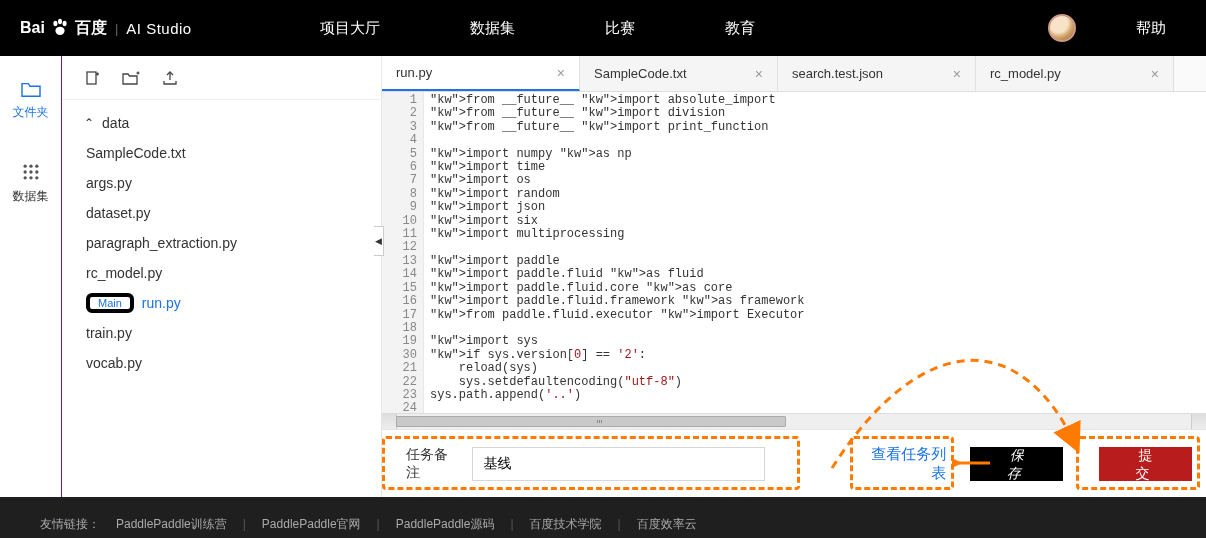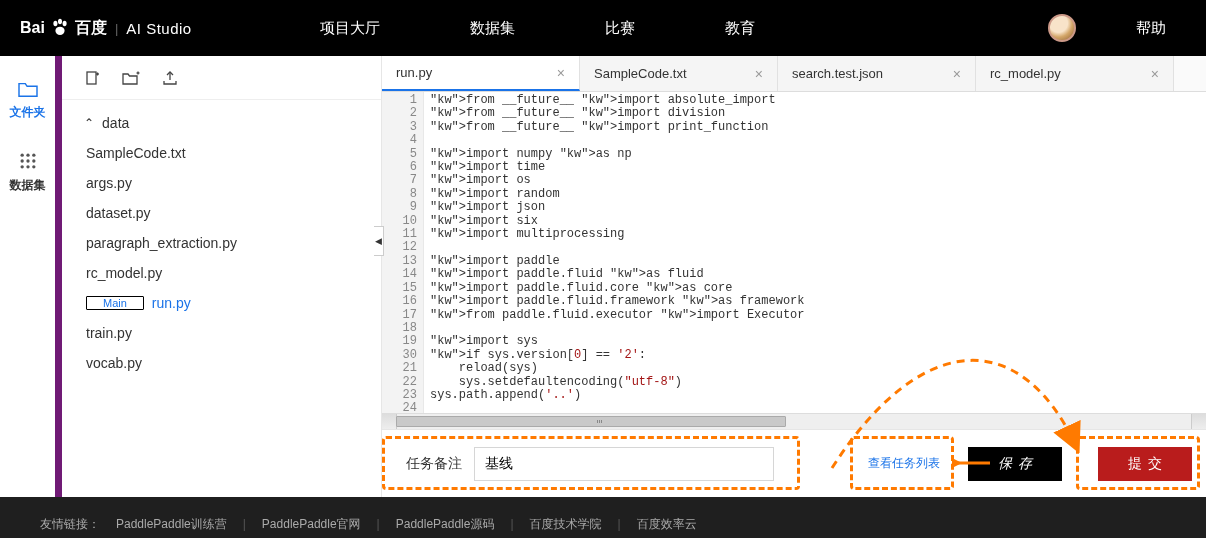--- a/index.html
+++ b/index.html
@@ -8,34 +8,34 @@
   .logo-area { display: flex; align-items: center; gap: 8px; width: 260px; }
   .baidu-logo { font-weight: bold; font-size: 16px; display:flex; align-items:center; gap:4px;text-align:center;}
   .paw { width:22px; height:22px; }
   .ai-studio { font-size: 15px; letter-spacing: .5px; }
   .nav-items { display: flex; gap: 90px; margin-left: 40px; font-size: 15px; }
   .nav-items span { cursor: pointer; }
   .top-right { margin-left: auto; display: flex; align-items: center; gap: 60px; }
   .avatar { width: 28px; height: 28px; border-radius: 50%; background: radial-gradient(circle at 35% 30%, #f8e3c9 40%, #d4a76a 60%, #8b5a2b 100%); border: 2px solid #c98; }
   .help { font-size: 15px; margin-right: 20px; cursor: pointer; }
   .main { display: flex; height: 441px; }
-  .left-rail { width: 62px; border-right: 7px solid #701a75; display: flex; flex-direction: column; align-items: center; padding-top: 24px; gap: 30px; font-weight: bold; }
+  .left-rail { width: 62px; border-right: 1px solid #701a75; display: flex; flex-direction: column; align-items: center; padding-top: 24px; gap: 41px; }
   .rail-item { display: flex; flex-direction: column; align-items: center; gap: 6px; cursor: pointer; font-size: 12px; }
   .rail-item.active { color: #1a73e8; }
   .rail-item.active svg { stroke: #1a73e8; }
   .rail-item svg { stroke: #555; }
   .file-panel { width: 320px; border-right: 1px solid #e6e6e6; display: flex; flex-direction: column; }
   .file-toolbar { height: 44px; display: flex; align-items: center; gap: 22px; padding-left: 22px; border-bottom: 1px solid #eee; }
   .file-toolbar svg { cursor: pointer; stroke: #444; }
   .file-tree { padding: 8px 0 8px 8px; overflow: auto; }
   .tree-row { height: 30px; display: flex; align-items: center; gap: 8px; padding-left: 14px; cursor: pointer; font-size: 14px; }
   .tree-row.folder { font-weight: 400; }
   .tree-row.file { padding-left: 16px; }
   .tree-row.active { color: #1a73e8; }
-  .main-badge { border: 1px solid #000000; color: #1a73e8; font-size: 11px; padding: 0 16px; border-radius: 1px; }
+  .main-badge { border: 4px solid #000000; color: #1a73e8; font-size: 11px; padding: 0 8px; border-radius: 6px; }
   .chev { display:inline-block; transform: rotate(0deg); font-size:12px;}
   .editor-area { flex: 1; display: flex; flex-direction: column; position: relative; }
   .tabs { display: flex; height: 36px; border-bottom: 1px solid #ddd; background: #fafafa; }
   .tab { width: 198px; display: flex; align-items: center; justify-content: space-between; padding: 0 14px; border-right: 1px solid #e1e1e1; cursor: pointer; background: #f5f5f5; font-size: 13px; }
   .tab.active { background: #fff; border-bottom: 2px solid #1a73e8; }
   .tab .close { color: #999; font-size: 14px; cursor: pointer; }
   .code-wrap { flex: 1; display: flex; overflow: hidden; background:#fff; position:relative;}
   .gutter { width: 42px; background: #f3f3f3; color: #888; text-align: right; padding: 2px 6px 2px 0; font-family: Consolas, "Courier New", monospace; font-size: 12px; line-height: 13.4px; border-right: 1px solid #e8e8e8; }
   .code { flex: 1; font-family: Consolas, "Courier New", monospace; font-size: 12px; line-height: 13.4px; white-space: pre; padding: 2px 6px; overflow:auto; }
   .str { color: #a31515; }
@@ -44,21 +44,21 @@
   .hscroll { height:16px; background:#efefef; border-top:1px solid #ddd; position:relative;}
   .hscroll::before{content:"";position:absolute;left:0;top:0;bottom:0;width:14px;background:linear-gradient(#ddd,#eee);border-right:1px solid #ccc;}
   .hscroll::after{content:"";position:absolute;right:0;top:0;bottom:0;width:14px;background:linear-gradient(#ddd,#eee);border-left:1px solid #ccc;}
   .hscroll .thumb{position:absolute;left:14px;top:2px;bottom:2px;width:390px;background:#c9c9c9;border:1px solid #aaa;border-radius:1px;}
   .hscroll .grip{position:absolute;left:200px;top:3px;bottom:3px;width:8px;display:flex;gap:1px;}
   .hscroll .grip span{width:1px;background:#888;}
   .action-bar { height: 68px; display: flex; align-items: center; gap: 18px; padding: 0 14px; border-top: 1px solid #e6e6e6; position:relative;}
   .task-group{ display:flex; align-items:center; gap:12px; padding:8px 10px;}
   .task-label { font-size: 14px; }
   .task-input { width: 300px; height: 34px; border: 1px solid #d6d6d6; padding: 0 10px; font-size: 14px; outline:none;}
-  .view-tasks { color: #1a73e8; font-size: 12px; margin-left: 60px; cursor: pointer; padding:10px 6px;}
+  .view-tasks { color: #1a73e8; font-size: 15px; margin-left: 60px; cursor: pointer; padding:10px 6px;text-align:right;}
   .btn { height: 34px; padding: 0 24px; font-size: 14px; border: none; cursor: pointer; letter-spacing: 6px; text-indent:6px;}
   .btn.save { background: #000000; color: #fff; margin-left: auto; font-style: italic; }
   .btn.submit { background: #b91c1c; color: #fff; margin-left: 18px; }
   .dashed-box { position: absolute; border: 3px dashed #ff7a00; border-radius: 4px; pointer-events: none; }
   .db1 { left: 0px; top: 6px; width: 418px; height: 54px; }
   .db2 { left: 468px; top: 6px; width: 104px; height: 54px; }
   .db3 { left: 694px; top: 6px; width: 124px; height: 54px; }
   .arrow-svg { position: absolute; left: 420px; top: -142px; width: 400px; height: 200px; pointer-events:none; }
   .arrow2 { position:absolute; left:570px; top:24px; width:40px; height:18px; }
   .footer { height: 54px; background: #1f1f1f; color: #aaa; font-size: 12px; display: flex; align-items: center; padding: 0 40px; gap: 8px; }

